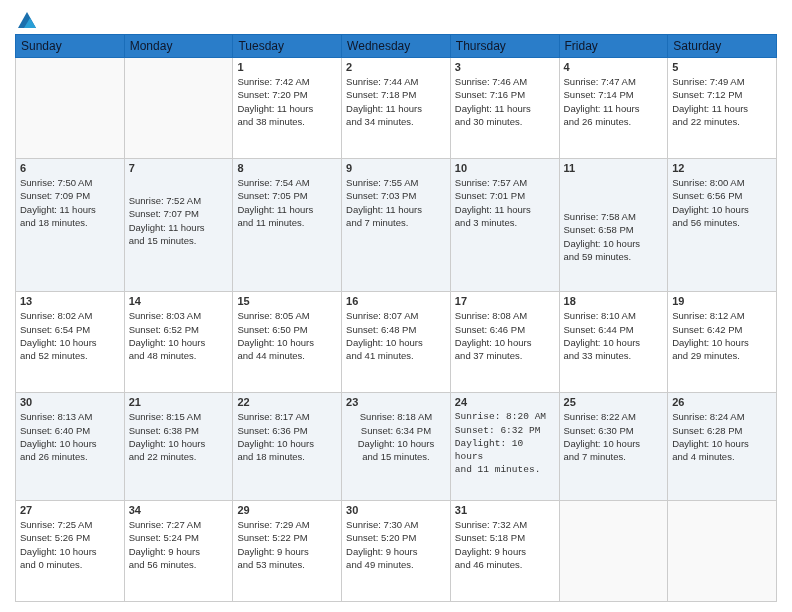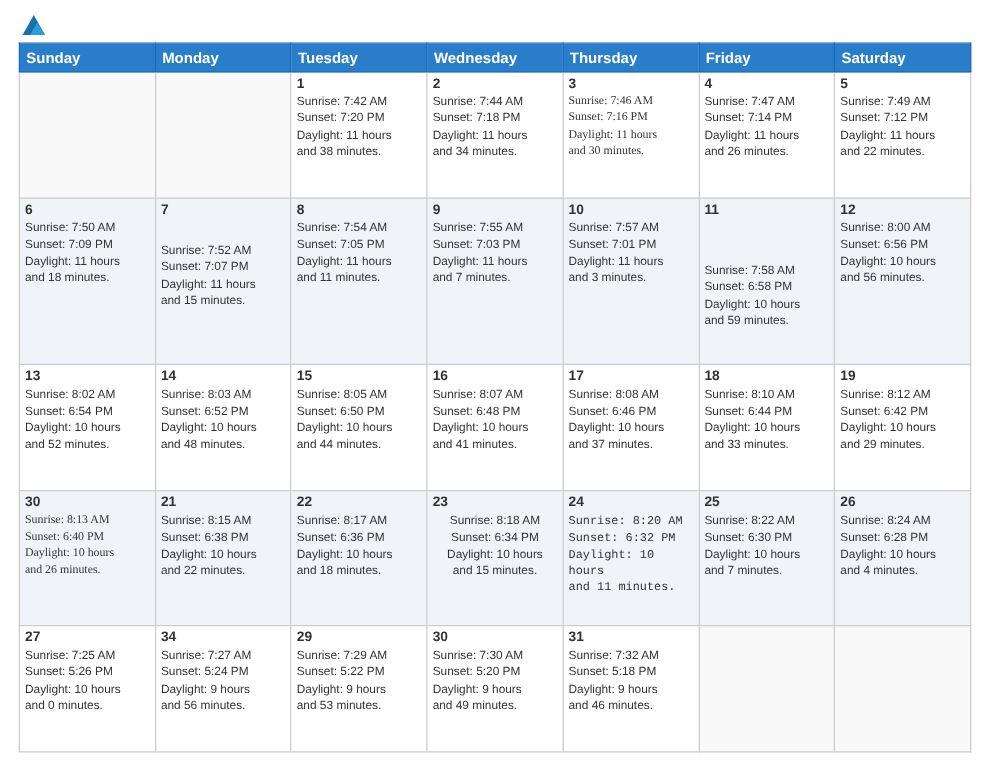--- a/index.html
+++ b/index.html
@@ -41,25 +41,25 @@
     }
     .calendar {
       flex: 1;
       border: 1px solid #ccc;
       border-collapse: collapse;
       width: 100%;
       table-layout: fixed;
     }
     .calendar th {
       background: #2a7dc9;
-      color: #ffffff;
+      color: #0f172a;
       text-align: left;
       padding: 4px 5px;
       font-size: 12px;
-      font-weight: bold;
+      font-weight: normal;
       border: 1px solid #1a6db9;
     }
     .calendar td {
       border: 1px solid #ccc;
       vertical-align: top;
       padding: 3px 4px;
       font-size: 9.5px;
       color: #333;
       background: #fff;
       height: 82px;
@@ -129,21 +129,21 @@
           </td>
           <td>
             <span class="day-number">2</span>
             <div class="day-info" style="white-space: pre-line;">Sunrise: 7:44 AM
 Sunset: 7:18 PM
 Daylight: 11 hours
 and 34 minutes.</div>
           </td>
           <td>
             <span class="day-number">3</span>
-            <div class="day-info" style="white-space: pre-line; font-family: Liberation Serif, serif;">Sunrise: 7:46 AM
+            <div class="day-info" style="white-space: pre-line;">Sunrise: 7:46 AM
 Sunset: 7:16 PM
 Daylight: 11 hours
 and 30 minutes.</div>
           </td>
           <td>
             <span class="day-number">4</span>
             <div class="day-info" style="white-space: pre-line;">Sunrise: 7:47 AM
 Sunset: 7:14 PM
 Daylight: 11 hours
 and 26 minutes.</div>
@@ -254,21 +254,21 @@
             <span class="day-number">19</span>
             <div class="day-info" style="white-space: pre-line;">Sunrise: 8:12 AM
 Sunset: 6:42 PM
 Daylight: 10 hours
 and 29 minutes.</div>
           </td>
         </tr>
         <tr class="row-alt">
           <td>
             <span class="day-number">30</span>
-            <div class="day-info" style="white-space: pre-line; font-family: Liberation Serif, serif;">Sunrise: 8:13 AM
+            <div class="day-info" style="white-space: pre-line;">Sunrise: 8:13 AM
 Sunset: 6:40 PM
 Daylight: 10 hours
 and 26 minutes.</div>
           </td>
           <td>
             <span class="day-number">21</span>
             <div class="day-info" style="white-space: pre-line;">Sunrise: 8:15 AM
 Sunset: 6:38 PM
 Daylight: 10 hours
 and 22 minutes.</div>

